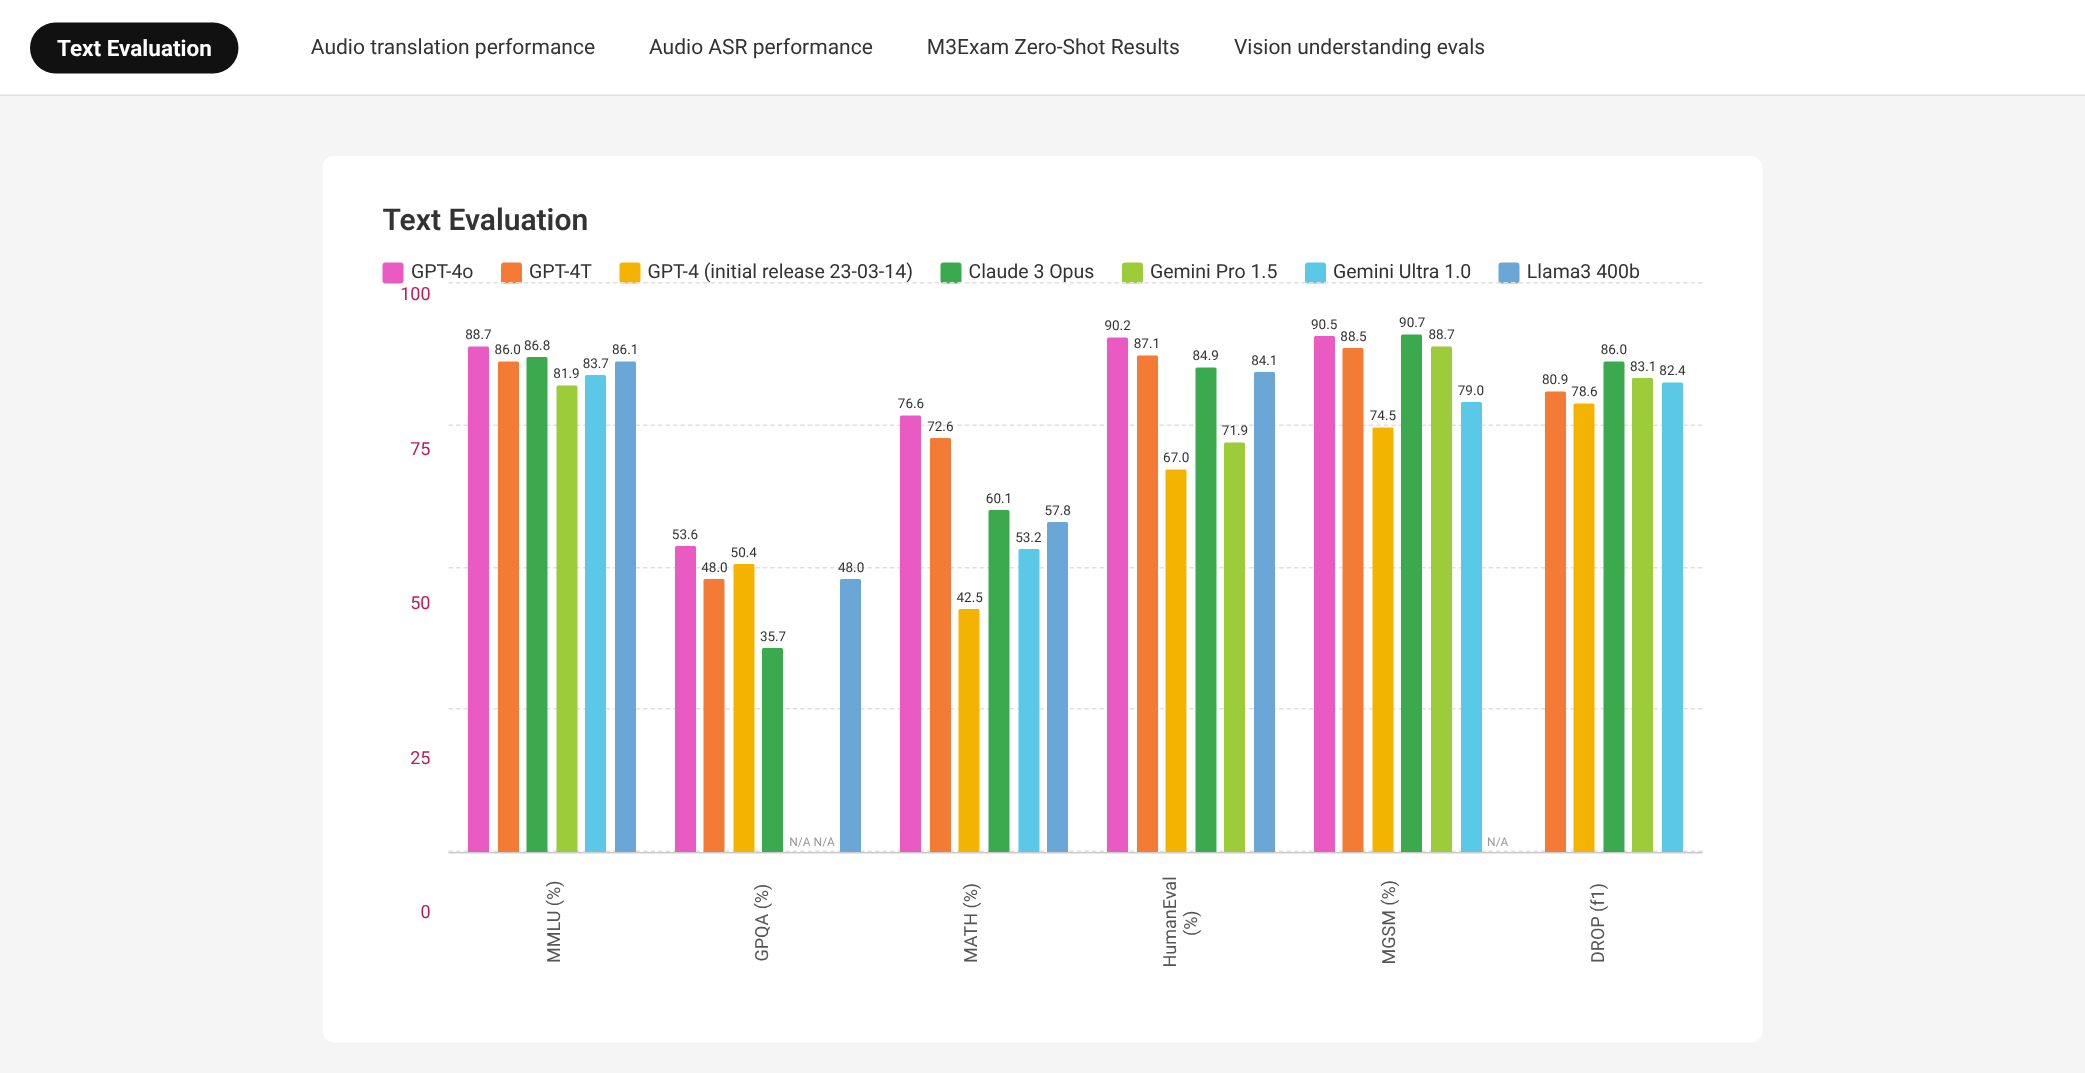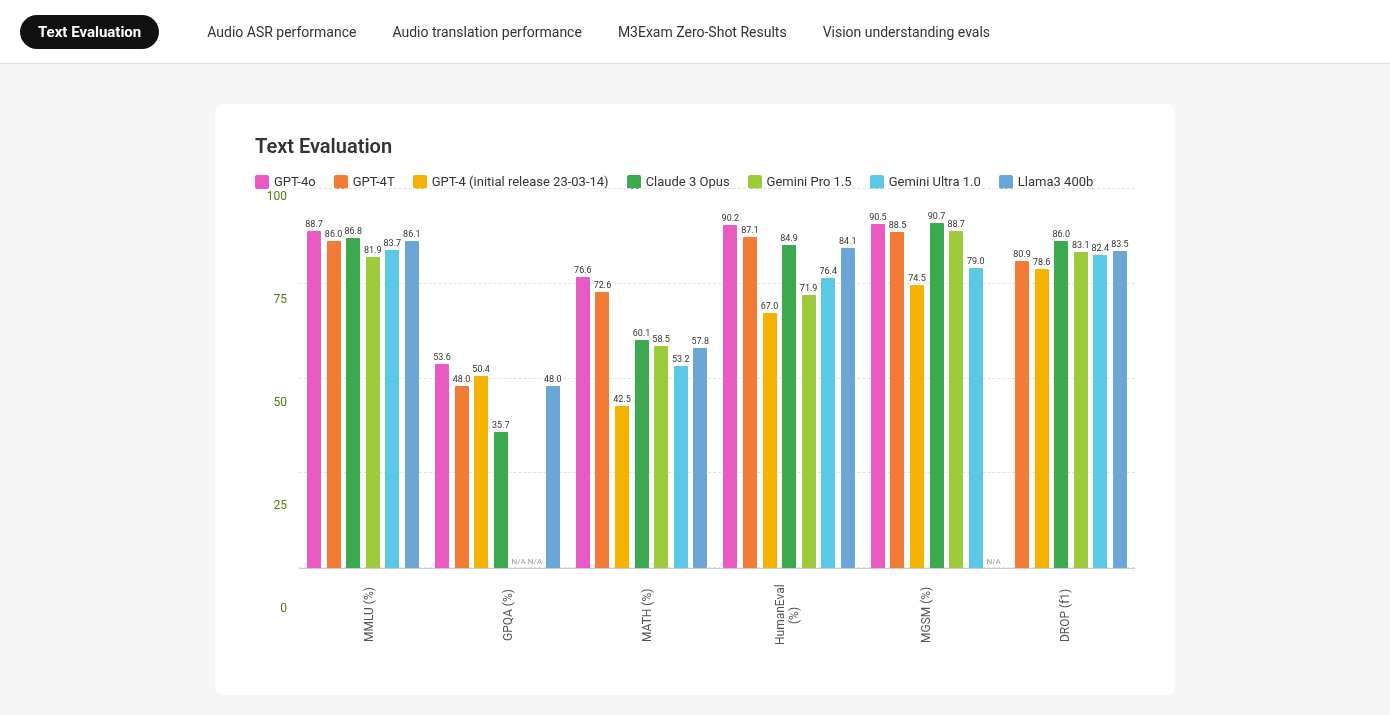--- a/index.html
+++ b/index.html
@@ -83,21 +83,21 @@
       bottom: 40px;
       width: 38px;
       display: flex;
       flex-direction: column;
       justify-content: space-between;
       align-items: flex-end;
       padding-right: 6px;
     }
     .y-label {
       font-size: 12px;
-      color: #4d7c0f;
+      color: #be185d;
     }
     .chart-inner {
       margin-left: 44px;
       position: relative;
     }
     .grid-lines {
       position: absolute;
       top: 0; left: 0; right: 0; bottom: 0;
     }
     .grid-line {
@@ -154,22 +154,22 @@
       display: flex;
       align-items: center;
       justify-content: center;
     }
   </style>
 </head>
 <body>
 
 <nav>
   <div class="nav-brand">Text Evaluation</div>
+  <div class="nav-item">Audio translation performance</div>
   <div class="nav-item">Audio ASR performance</div>
-  <div class="nav-item">Audio translation performance</div>
   <div class="nav-item">M3Exam Zero-Shot Results</div>
   <div class="nav-item">Vision understanding evals</div>
 </nav>
 
 <div class="main-content">
   <div class="chart-container">
     <div class="chart-title">Text Evaluation</div>
     <div class="legend" id="legend-container">
         <div class="legend-item">
           <div class="legend-color" style="background:#E95BC2"></div>
@@ -284,24 +284,20 @@
               </div>
               <div class="bar-wrapper">
                 <div class="bar-value">42.5</div>
                 <div class="bar" title="42.5" style="height: 162px; background-color: rgb(245, 179, 1);"></div>
               </div>
               <div class="bar-wrapper">
                 <div class="bar-value">60.1</div>
                 <div class="bar" title="60.1" style="height: 228px; background-color: rgb(59, 170, 78);"></div>
               </div>
               <div class="bar-wrapper">
-                <div class="bar-value">58.5</div>
-                <div class="bar" title="58.5" style="height: 222px; background-color: rgb(156, 204, 57);"></div>
-              </div>
-              <div class="bar-wrapper">
                 <div class="bar-value">53.2</div>
                 <div class="bar" title="53.2" style="height: 202px; background-color: rgb(91, 200, 232);"></div>
               </div>
               <div class="bar-wrapper">
                 <div class="bar-value">57.8</div>
                 <div class="bar" title="57.8" style="height: 220px; background-color: rgb(106, 167, 214);"></div>
               </div>
             </div>
             <div class="group">
               <div class="bar-wrapper">
@@ -318,24 +314,20 @@
               </div>
               <div class="bar-wrapper">
                 <div class="bar-value">84.9</div>
                 <div class="bar" title="84.9" style="height: 323px; background-color: rgb(59, 170, 78);"></div>
               </div>
               <div class="bar-wrapper">
                 <div class="bar-value">71.9</div>
                 <div class="bar" title="71.9" style="height: 273px; background-color: rgb(156, 204, 57);"></div>
               </div>
               <div class="bar-wrapper">
-                <div class="bar-value">76.4</div>
-                <div class="bar" title="76.4" style="height: 290px; background-color: rgb(91, 200, 232);"></div>
-              </div>
-              <div class="bar-wrapper">
                 <div class="bar-value">84.1</div>
                 <div class="bar" title="84.1" style="height: 320px; background-color: rgb(106, 167, 214);"></div>
               </div>
             </div>
             <div class="group">
               <div class="bar-wrapper">
                 <div class="bar-value">90.5</div>
                 <div class="bar" title="90.5" style="height: 344px; background-color: rgb(233, 91, 194);"></div>
               </div>
               <div class="bar-wrapper">
@@ -376,24 +368,20 @@
                 <div class="bar-value">86.0</div>
                 <div class="bar" title="86.0" style="height: 327px; background-color: rgb(59, 170, 78);"></div>
               </div>
               <div class="bar-wrapper">
                 <div class="bar-value">83.1</div>
                 <div class="bar" title="83.1" style="height: 316px; background-color: rgb(156, 204, 57);"></div>
               </div>
               <div class="bar-wrapper">
                 <div class="bar-value">82.4</div>
                 <div class="bar" title="82.4" style="height: 313px; background-color: rgb(91, 200, 232);"></div>
-              </div>
-              <div class="bar-wrapper">
-                <div class="bar-value">83.5</div>
-                <div class="bar" title="83.5" style="height: 317px; background-color: rgb(106, 167, 214);"></div>
               </div>
             </div>
           </div>
         <div class="x-labels" id="x-labels">
             <div class="x-label">MMLU (%)</div>
             <div class="x-label">GPQA (%)</div>
             <div class="x-label">MATH (%)</div>
             <div class="x-label">HumanEval (%)</div>
             <div class="x-label">MGSM (%)</div>
             <div class="x-label">DROP (f1)</div>

